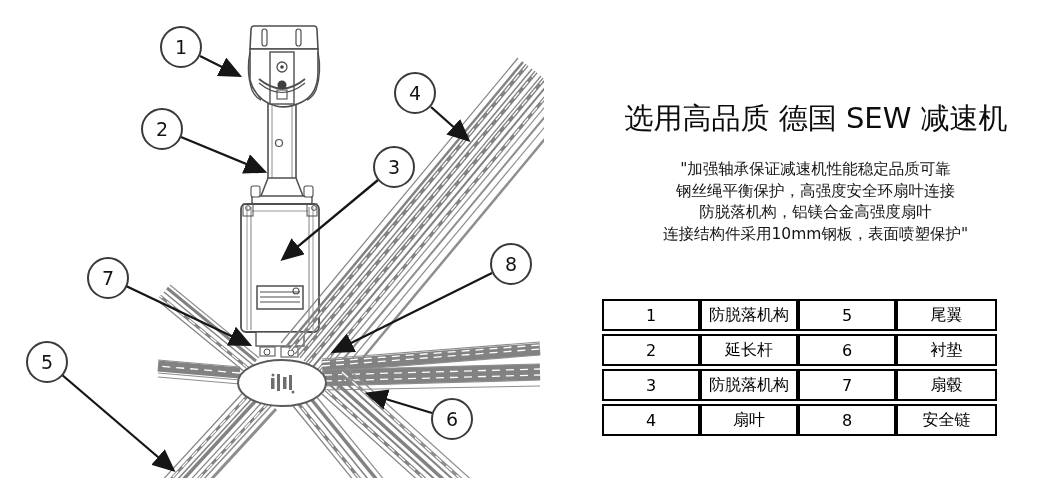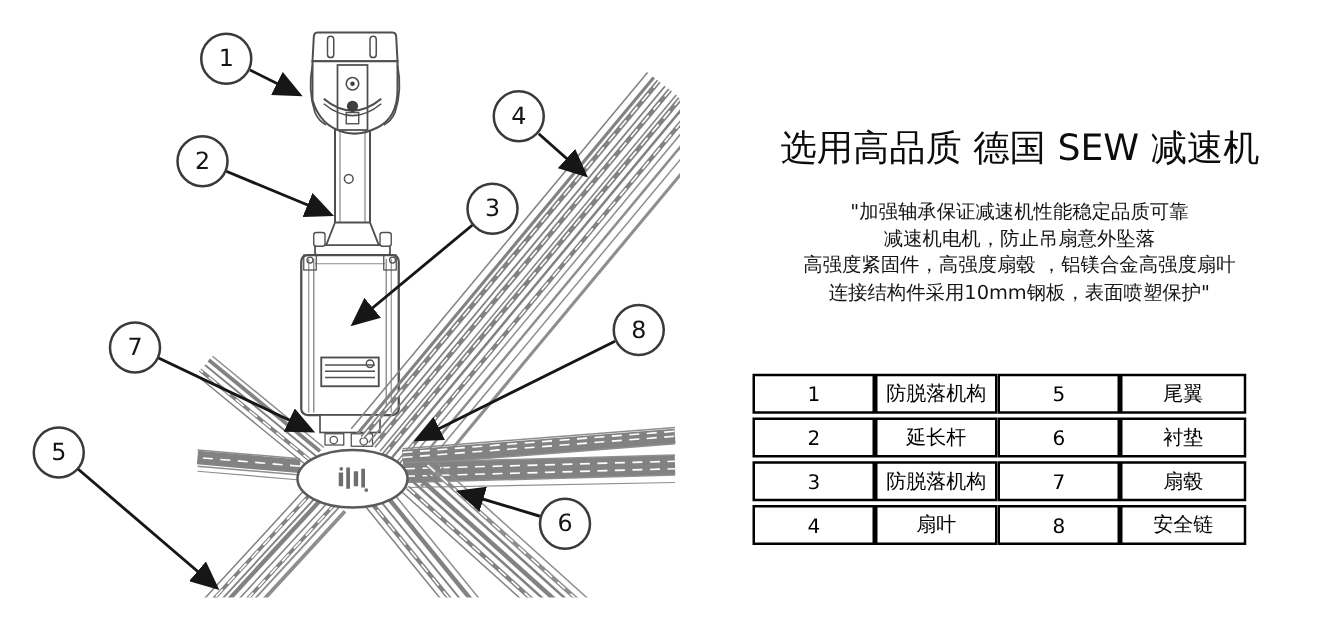--- a/index.html
+++ b/index.html
@@ -230,22 +230,22 @@
     <div class="callout" style="left:490px;top:243px;">
         <span>8</span>
       </div>
   </div>
 
   <div id="info">
     <div id="headline">选用高品质 德国 SEW 减速机</div>
 
     <div id="description">
       <div>"加强轴承保证减速机性能稳定品质可靠</div>
-      <div>减速机电机，防止吊扇意外坠落</div>
-      <div>高强度紧固件，高强度扇毂 ，铝镁合金高强度扇叶</div>
+      <div>钢丝绳平衡保护，高强度安全环扇叶连接</div>
+      <div>防脱落机构，铝镁合金高强度扇叶</div>
       <div>连接结构件采用10mm钢板，表面喷塑保护"</div>
     </div>
 
     <table id="parts-table">
       <colgroup>
           <col style="width:98px">
           <col style="width:98px">
           <col style="width:98px">
           <col style="width:101px">
         </colgroup>

